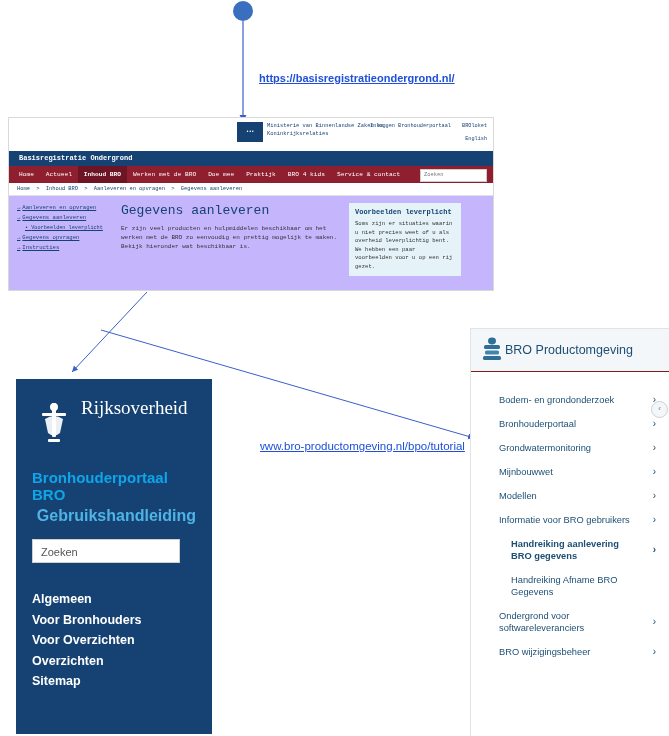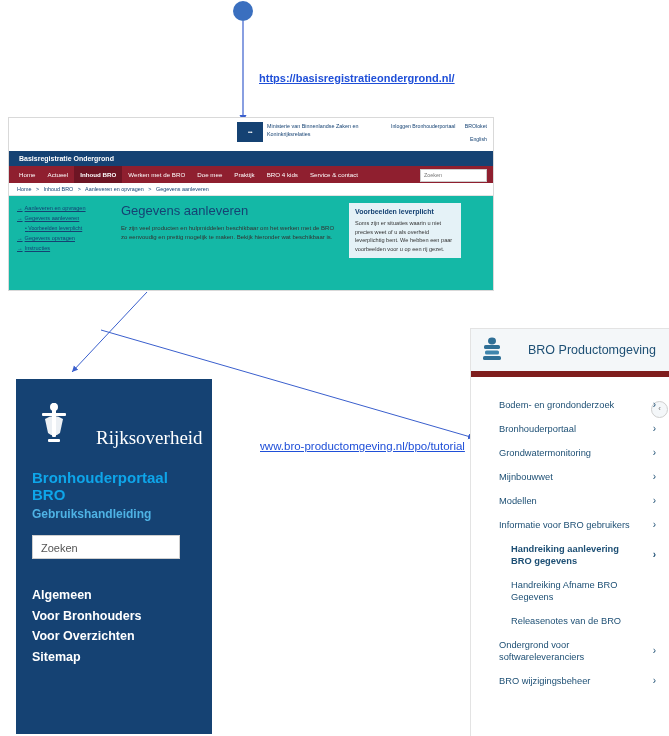--- a/index.html
+++ b/index.html
@@ -43,24 +43,25 @@
     left: 222px; top: 440px;
     font-weight: normal;
     font-size: 11.5px;
   }
 
   
   .shot1 {
     position: absolute;
     left: 8px; top: 117px;
     width: 484px; height: 172px;
-    background: #14b8a6;
+    background: #c4b5fd;
     border: 1px solid #d9d9d9;
     overflow: hidden;
     font-size: 6px;
+    font-family: Liberation Mono, monospace;
   }
   .s1-topbar {
     height: 33px;
     background: #ffffff;
     position: relative;
   }
   .s1-logo {
     position: absolute;
     left: 228px; top: 4px;
     width: 26px; height: 24px;
@@ -205,22 +206,22 @@
     left: 8px; top: 0;
     width: 196px;
     height: 355px;
     background: #154273;
     color: #ffffff;
     padding: 18px 16px 0 16px;
     box-sizing: border-box;
   }
   .s2-brand {
     display: flex;
-    align-items: flex-end;
-    gap: 20px;
+    align-items: flex-start;
+    gap: 5px;
   }
   .s2-brand .lionbox {
     width: 44px; height: 52px;
     background: #154273;
     border: none;
     position: relative;
   }
   .s2-brand .lionbox svg { display:block; }
   .s2-brand .rijk {
     font-family: "Liberation Serif", serif;
@@ -228,23 +229,24 @@
     color: #ffffff;
   }
   .s2-title {
     margin-top: 20px;
     font-size: 15px;
     font-weight: bold;
     color: #0ea5e9;
   }
   .s2-sub {
     margin-top: 4px;
-    font-size: 12px;
+    font-size: 16px;
     color: #4fb3e5;
     font-weight: bold;
+    text-align: right;
   }
   .s2-searchbox {
     margin-top: 14px;
     width: 148px;
     height: 24px;
     background: #ffffff;
     border: 1px solid #cfcfcf;
     color: #555;
     font-size: 11px;
     line-height: 24px;
@@ -265,25 +267,25 @@
     position: absolute;
     left: 470px; top: 328px;
     width: 199px; height: 408px;
     background: #ffffff;
     border: 1px solid #e3e3e3;
     overflow: hidden;
   }
   .s3-head {
     height: 42px;
     background: #f4f7f9;
-    border-bottom: 6px solid #7f1d1d;
+    border-bottom: 1px solid #7f1d1d;
     display: flex;
     align-items: center;
     padding-left: 10px;
-    gap: 25px;
+    gap: 2px;
   }
   .s3-head .logo {
     width: 22px; height: 26px;
     position: relative;
   }
   .s3-head .title {
     font-size: 12.5px;
     color: #1d4f74;
   }
   .s3-nav {
@@ -418,20 +420,21 @@
         </div>
         <div class="rijk">Rijksoverheid</div>
       </div>
       <div class="s2-title">Bronhouderportaal BRO</div>
       <div class="s2-sub">Gebruikshandleiding</div>
       <div class="s2-searchbox">Zoeken</div>
       <div class="s2-menu">
         <div>Algemeen</div>
         <div>Voor Bronhouders</div>
         <div>Voor Overzichten</div>
+        <div>Overzichten</div>
         <div>Sitemap</div>
       </div>
     </div>
   </div>
 
   <div class="shot3">
     <div class="s3-head">
       <div class="logo">
         <svg width="22" height="26" viewBox="0 0 22 26">
           <ellipse cx="11" cy="4" rx="4" ry="3.4" fill="#2f6f96"></ellipse>
@@ -470,23 +473,20 @@
         <span>Informatie voor BRO gebruikers</span>
         <span class="chev">›</span>
       </div>
       <div class="s3-item bold indent">
         <span>Handreiking aanlevering BRO gegevens</span>
         <span class="chev">›</span>
       </div>
       <div class="s3-item indent">
         <span>Handreiking Afname BRO Gegevens</span>
       </div>
-      <div class="s3-item indent">
-        <span>Releasenotes van de BRO</span>
-      </div>
       <div class="s3-item">
         <span>Ondergrond voor softwareleveranciers</span>
         <span class="chev">›</span>
       </div>
       <div class="s3-item">
         <span>BRO wijzigingsbeheer</span>
         <span class="chev">›</span>
       </div>
     </div>
   </div>

